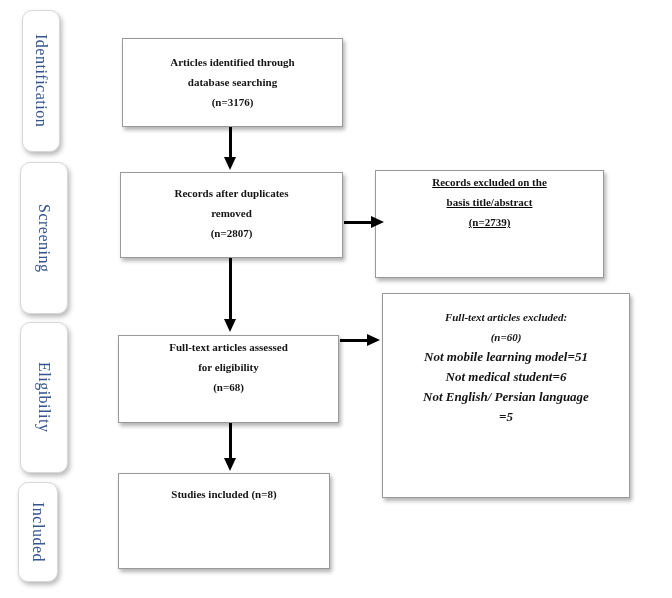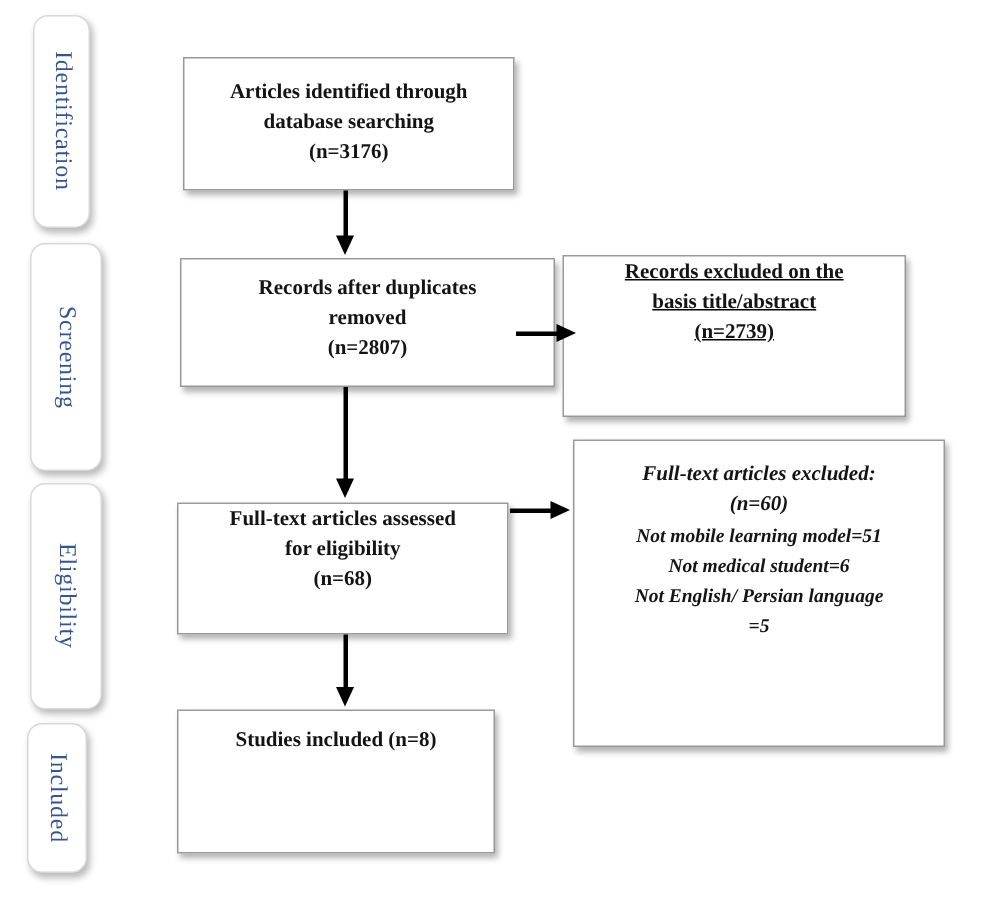--- a/index.html
+++ b/index.html
@@ -34,21 +34,21 @@
   
   .flow-box {
     position: absolute;
     background: #ffffff;
     border: 1px solid var(--color-box-border, #999999);
     box-shadow: 2px 3px 4px rgba(0,0,0,0.30);
     text-align: center;
   }
   .box-text {
     font-weight: bold;
-    font-size: 14px;
+    font-size: 11px;
     line-height: 20px;
     color: var(--color-box-text, #141414);
     white-space: pre-line;
   }
   .excluded-reason {
     font-weight: bold;
     font-size: 13px;
     line-height: 20px;
     color: var(--color-box-text, #141414);
     white-space: pre-line;
@@ -100,21 +100,21 @@
   <div class="stage-tab" style="left:18px; top:482px; width:40px; height:100px;">
     <span class="stage-label">Included</span>
   </div>
 
   <div class="flow-box" style="left:122px; top:38px; width:221px; height:89px; padding-top:13px;">
     <div class="box-text">Articles identified through
 database searching
 (n=3176)</div>
   </div>
 
-  <div class="flow-box" style="left:120px; top:172px; width:250px; height:86px; padding-top:10px;">
+  <div class="flow-box" style="left:120px; top:172px; width:223px; height:86px; padding-top:10px;">
     <div class="box-text">Records after duplicates
 removed
 (n=2807)</div>
   </div>
 
   <div class="flow-box" style="left:118px; top:335px; width:221px; height:88px; padding-top:1px;">
     <div class="box-text">Full-text articles assessed
 for eligibility
 (n=68)</div>
   </div>

